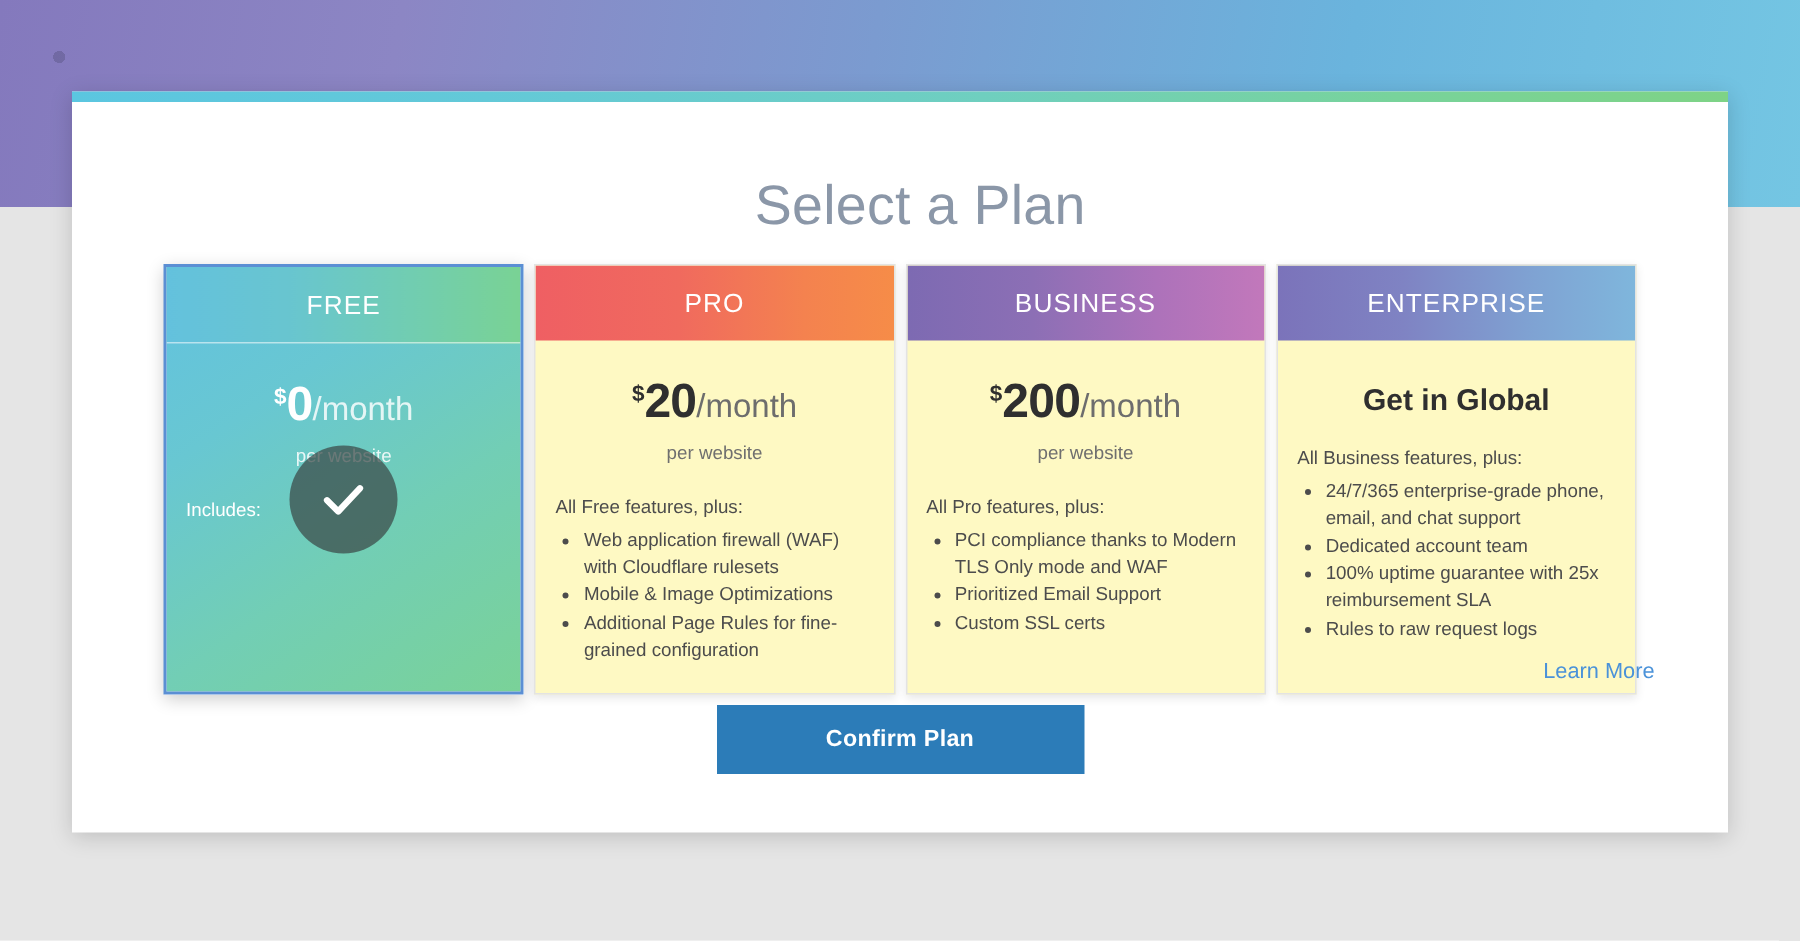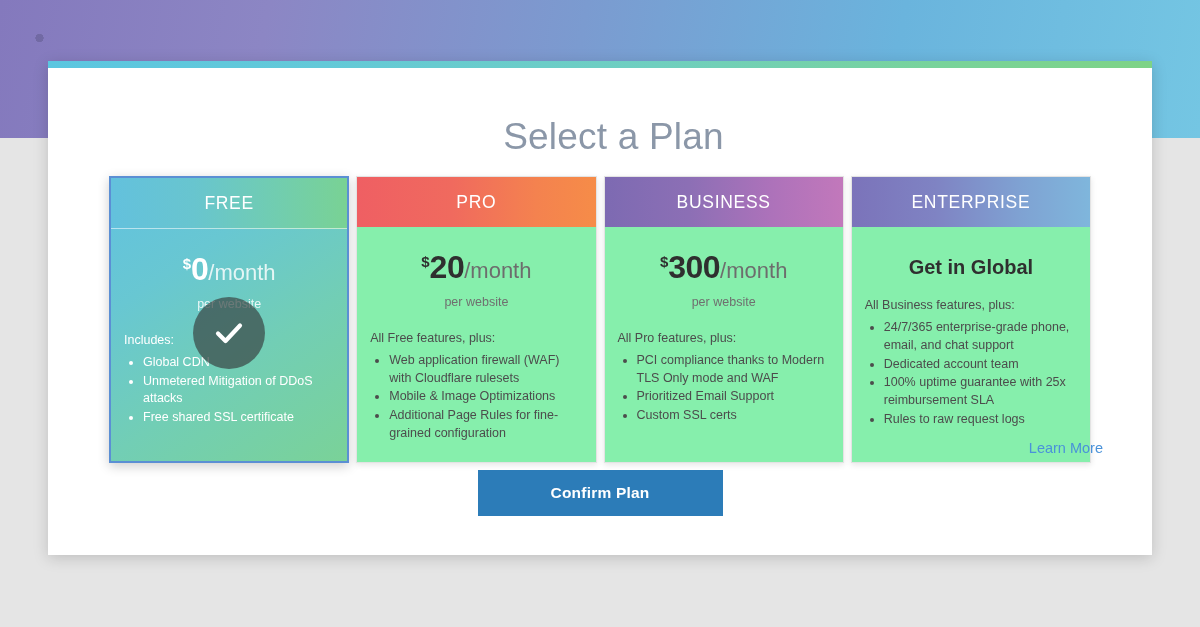--- a/index.html
+++ b/index.html
@@ -70,21 +70,21 @@
     left: 61px;
     top: 115px;
     width: 982px;
     display: flex;
     gap: 7px;
   }
   .plan-card {
     position: relative;
     width: 241px;
     min-height: 245px;
-    background: #86efac;
+    background: #fef9c3;
     border: 1px solid #e3e3e3;
     box-shadow: 0 2px 6px rgba(0,0,0,.10);
     box-sizing: border-box;
     overflow: hidden;
   }
   .plan-card.selected {
     border: 2px solid #5b8fd4;
     box-shadow: 0 3px 11px rgba(0,0,0,.20);
   }
   .plan-card.selected .plan-body {
@@ -258,25 +258,20 @@
     <div class="plan-card selected" data-plan="free">
       <div class="plan-header">
         <span>FREE</span>
       </div>
       <div class="plan-body">
         <div class="price-row">
           <span class="price-currency">$</span><span class="price-amount">0</span><span class="price-period">/month</span>
         </div>
         <div class="price-sub">per website</div>
         <div class="feature-intro">Includes:</div>
-        <ul class="feature-list">
-          <li>Global CDN</li>
-          <li>Unmetered Mitigation of DDoS attacks</li>
-          <li>Free shared SSL certificate</li>
-        </ul>
       </div>
       <div id="selected-check">
         <svg width="34" height="34" viewBox="0 0 34 34">
           <path d="M6 17.5 L13.5 25 L28 9.5" fill="none" stroke="#ffffff" stroke-width="4.2" stroke-linecap="round" stroke-linejoin="round"></path>
         </svg>
       </div>
     </div>
 
     <div class="plan-card" data-plan="pro">
       <div class="plan-header">
@@ -295,21 +290,21 @@
         </ul>
       </div>
     </div>
 
     <div class="plan-card" data-plan="business">
       <div class="plan-header">
         <span>BUSINESS</span>
       </div>
       <div class="plan-body">
         <div class="price-row">
-          <span class="price-currency">$</span><span class="price-amount">300</span><span class="price-period">/month</span>
+          <span class="price-currency">$</span><span class="price-amount">200</span><span class="price-period">/month</span>
         </div>
         <div class="price-sub">per website</div>
         <div class="feature-intro">All Pro features, plus:</div>
         <ul class="feature-list">
           <li>PCI compliance thanks to Modern TLS Only mode and WAF</li>
           <li>Prioritized Email Support</li>
           <li>Custom SSL certs</li>
         </ul>
       </div>
     </div>

